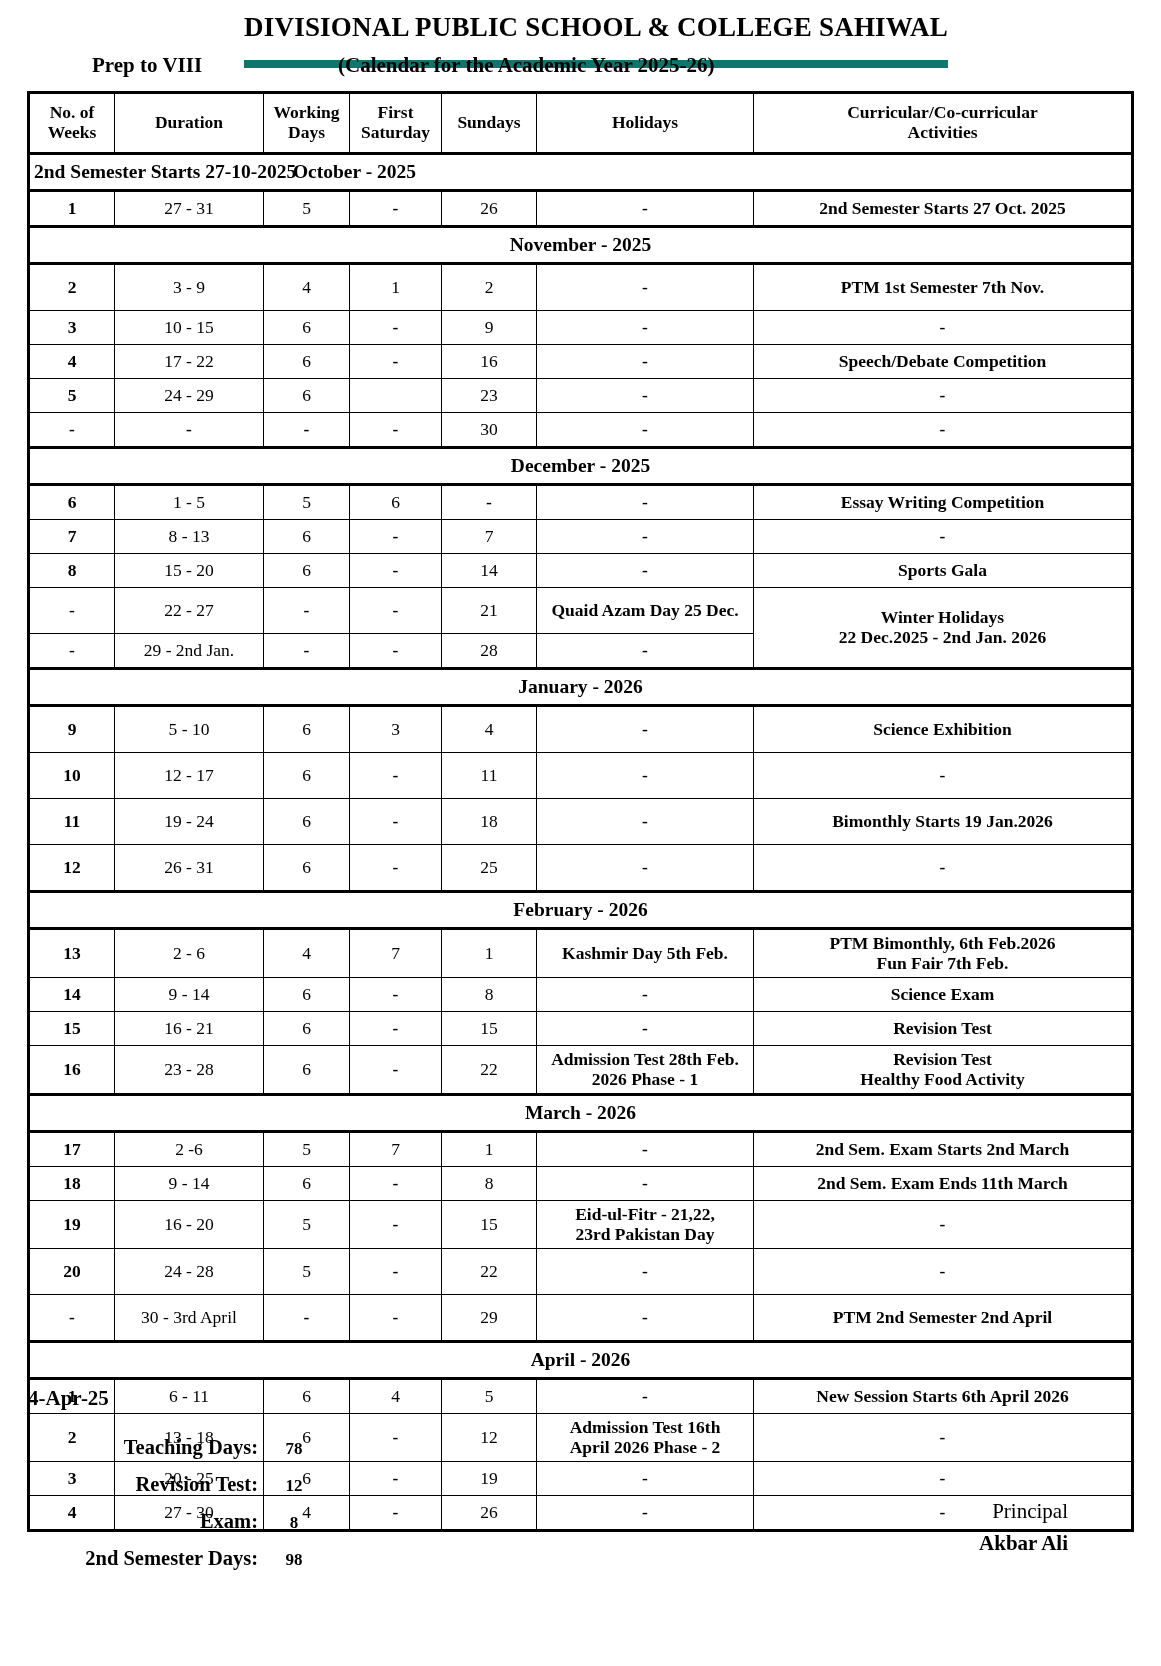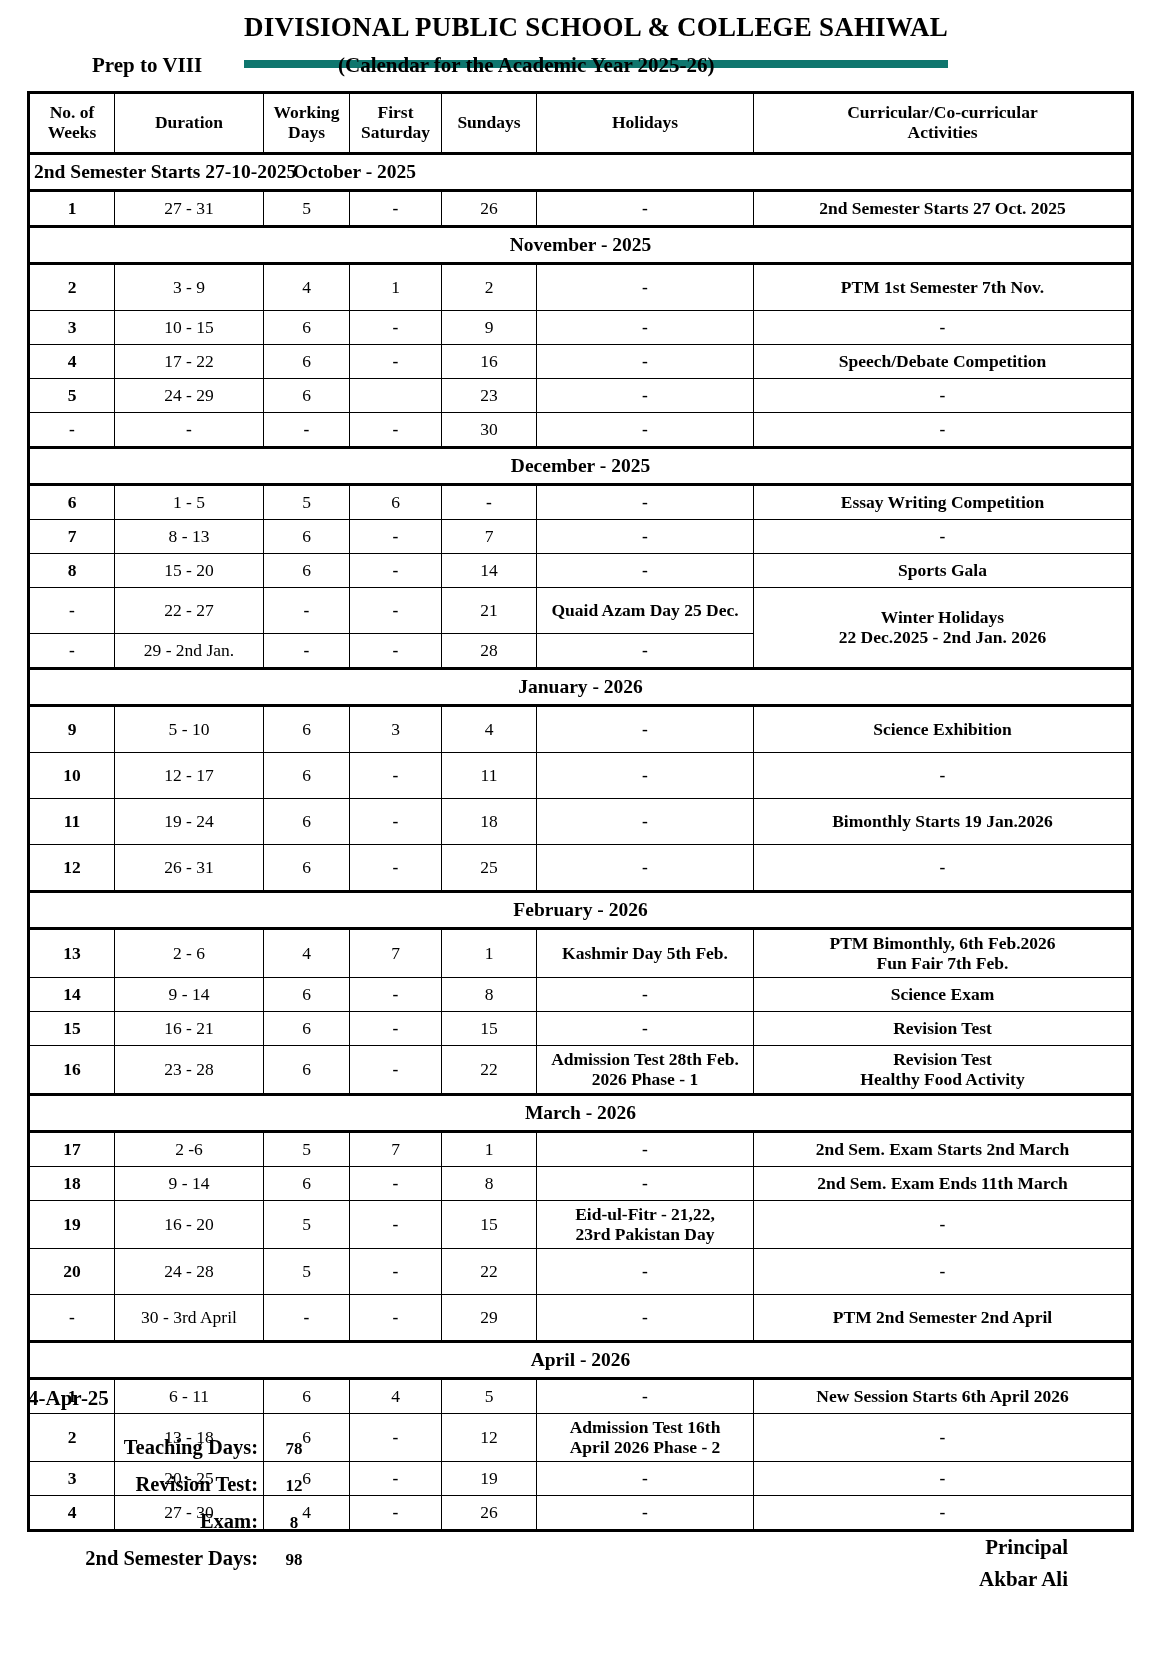--- a/index.html
+++ b/index.html
@@ -208,23 +208,22 @@
     font-weight: bold;
   }
   .sign-block {
     position: absolute;
     right: 93px;
     top: 116px;
     text-align: right;
   }
   .sign-title {
     font-size: 21px;
-    font-weight: bold;
+    font-weight: normal;
     line-height: 1.5;
-    margin-top: 36px;
   }
   .sign-name {
     font-size: 21px;
     font-weight: bold;
     line-height: 1.5;
   }
 </style>
 </head>
 <body>
 

